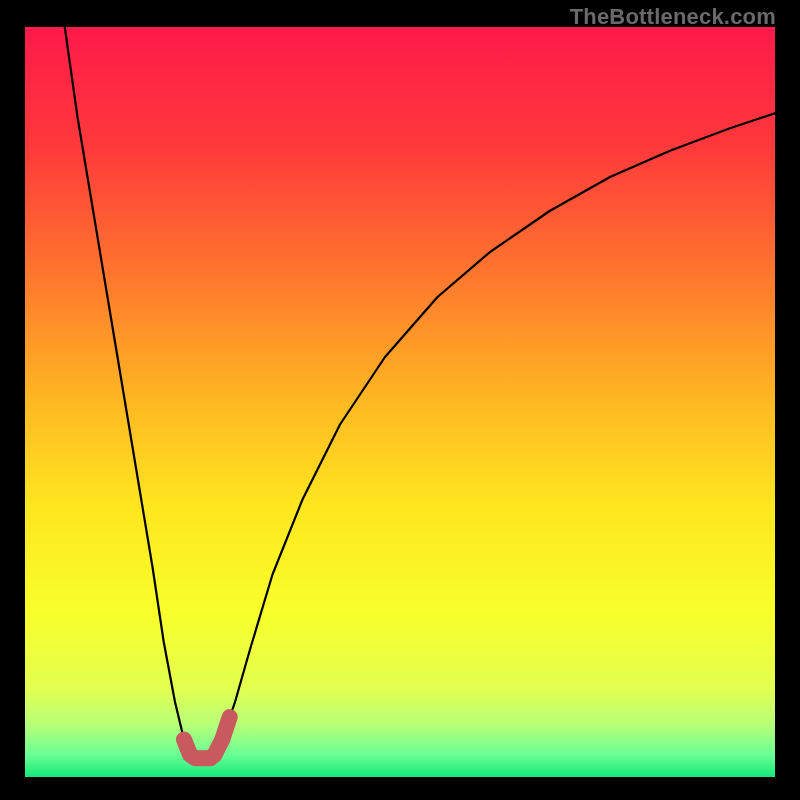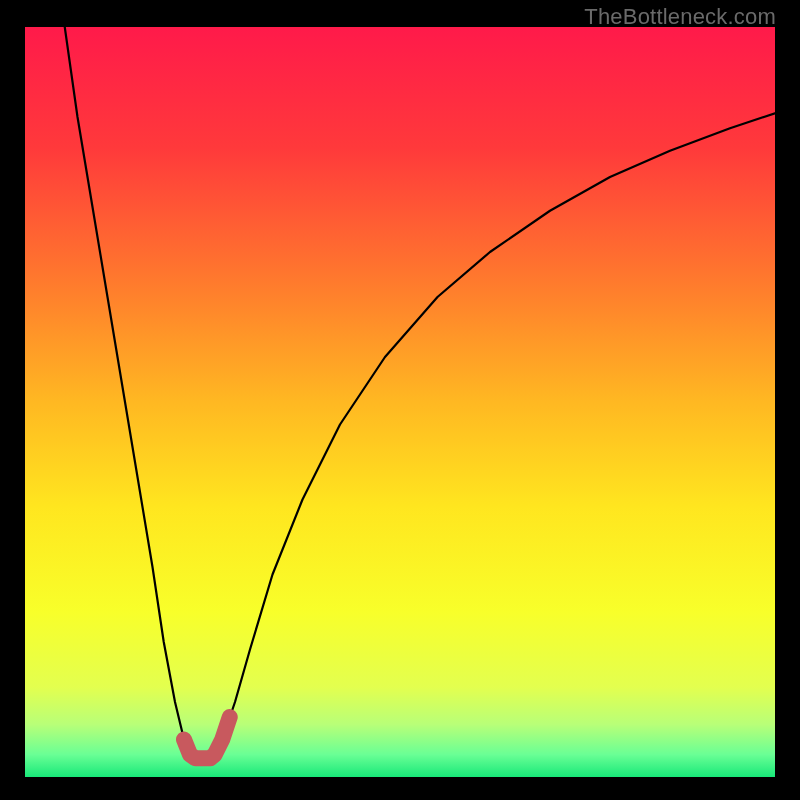--- a/index.html
+++ b/index.html
@@ -32,21 +32,21 @@
     top: 0;
     width: 100%;
     height: 100%;
   }
   .watermark {
     position: absolute;
     top: 4px;
     right: 24px;
     color: #6a6a6a;
     font-size: 22px;
-    font-weight: 400;
+    font-weight: 700;
     letter-spacing: 0.2px;
     user-select: none;
   }
 </style>
 </head>
 <body>
 
 <div class="frame">
   <svg class="gradient" viewBox="0 0 750 750" preserveAspectRatio="none">
     <defs>

